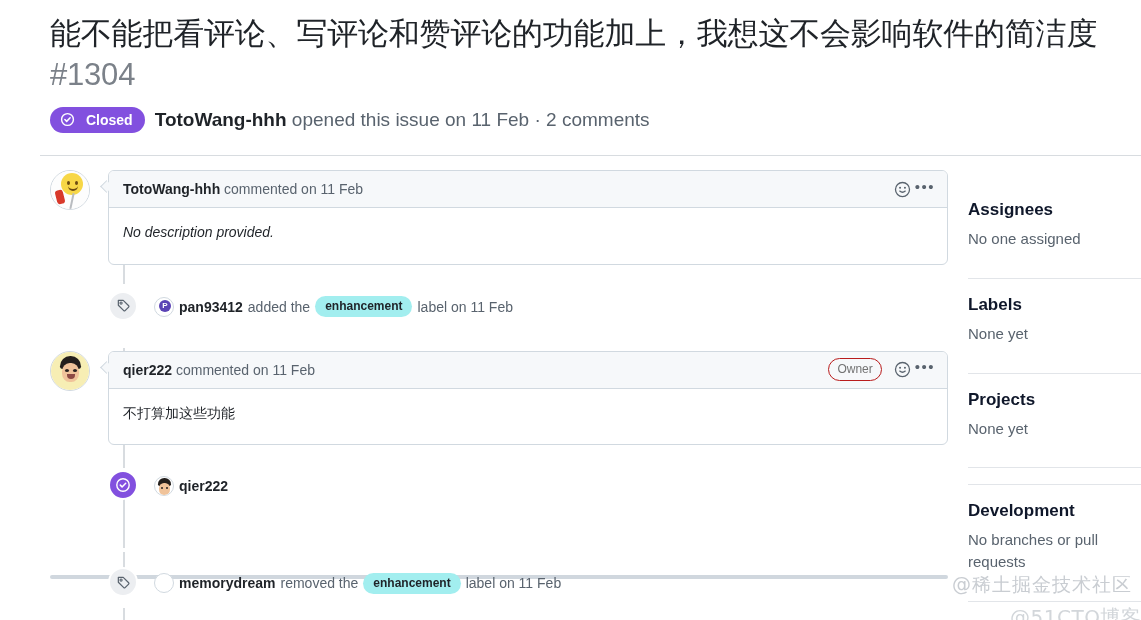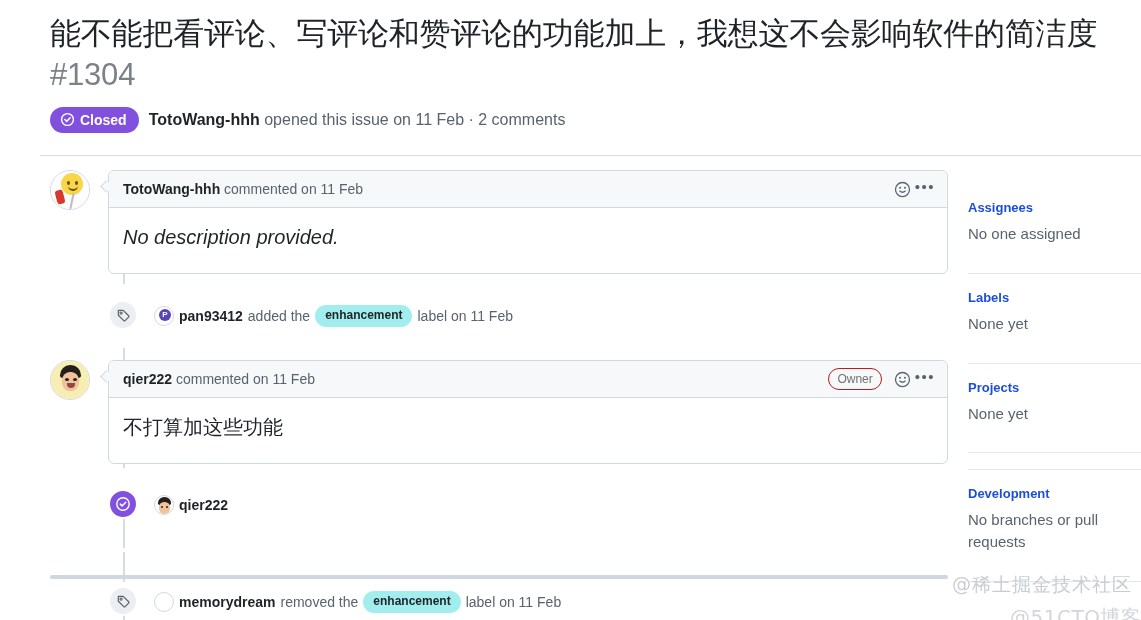--- a/index.html
+++ b/index.html
@@ -23,30 +23,30 @@
     width: 1115px;
   }
   .issue-number { color: #7b8189; font-weight: 400; }
 
   .meta-row {
     display:flex; align-items:center; gap:10px;
     padding: 11px 0 0 50px;
     font-size: 14px; color:#59636e;
   }
   .state-badge {
-    display:inline-flex; align-items:center; gap:5px;
+    display:inline-flex; align-items:center; gap:11px;
     background:#8250df; color:#fff;
     border-radius: 999px;
     padding: 5px 12px 5px 10px;
     font-size: 14px; font-weight: 600;
     line-height: 1;
     height: 26px;
   }
   .state-badge svg { display:block; }
-  .meta-text { font-size: 16px; color:#59636e; }
+  .meta-text { font-size: 19px; color:#59636e; }
   .meta-text b { color:#1f2328; font-weight:600; }
   .header-rule {
     position:absolute; left:40px; top:155px; width:1101px;
     height:1px; background:#d8dce0;
   }
 
   
   .body-wrap { position:absolute; left:0; top:170px; width:1141px; }
   .main-col { position:absolute; left:50px; top:0; width:898px; }
   .side-col { position:absolute; left:968px; top:30px; width:173px; }
@@ -73,21 +73,21 @@
   .head-spacer { flex:1; }
   .owner-pill {
     border:1px solid #b91c1c; border-radius:999px;
     padding:2px 8px; font-size:12px; color:#737373;
     line-height:1.4; margin-right:8px;
   }
   .head-icon { color:#59636e; margin-left:4px; display:flex; align-items:center; }
   .dots { letter-spacing:1.5px; font-size:15px; color:#59636e; padding:0 2px 6px 4px; }
   .comment-body {
     padding: 14px 16px 20px 14px;
-    font-size:20px; line-height:1.55; color:#1f2328;
+    font-size:14px; line-height:1.55; color:#1f2328;
     min-height: 46px;
   }
   .italic-muted { font-style:italic; color:#1f2328; }
 
   
   .avatar {
     position:absolute; left:0; top:0;
     width:40px; height:40px; border-radius:50%;
     border:1px solid #d1d9e0; overflow:hidden; background:#fff;
   }
@@ -125,21 +125,21 @@
     background:#fff;
   }
 
   .thick-rule {
     position:absolute; left:50px; width:898px; height:4px;
     background:#d0d7de; border-radius:2px;
   }
 
   
   .side-sec { padding-bottom: 14px; }
-  .side-title { font-size:13px; font-weight:700; color:#1d4ed8; margin:0 0 8px 0; }
+  .side-title { font-size:17px; font-weight:700; color:#0f172a; margin:0 0 8px 0; }
   .side-val { font-size:15px; color:#59636e; line-height:1.45; }
   .side-rule { height:1px; background:#e2e5e9; margin: 14px 0 16px 0; width:173px; }
 
   
   .wm { position:absolute; pointer-events:none; white-space:nowrap; }
   .wm-1 {
     left:952px; top:572px; font-size:19px; color:#c9cdd2;
     font-family:"DejaVu Sans", sans-serif; letter-spacing:1px;
   }
   .wm-2 {

